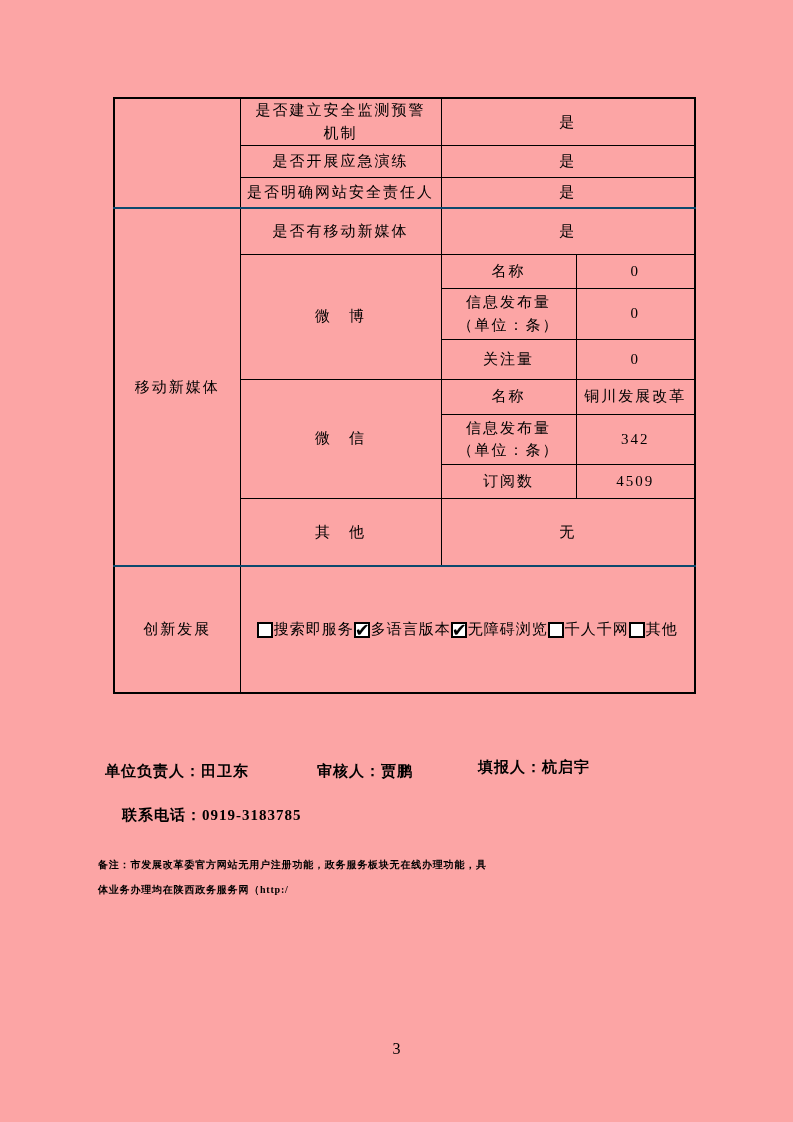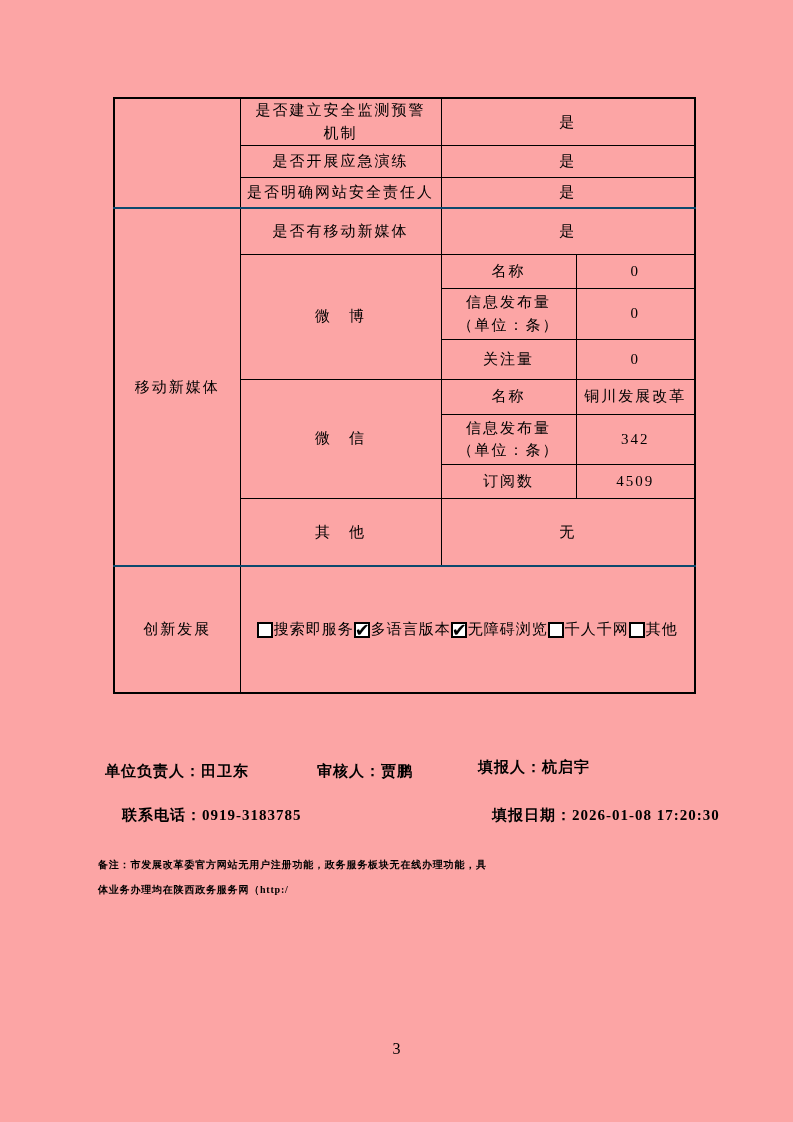--- a/index.html
+++ b/index.html
@@ -145,21 +145,20 @@
         </td>
       </tr>
     </tbody>
   </table>
 
   <div class="f" style="left:105px; top:762px"><span>单位负责人：</span><span>田卫东</span></div>
   <div class="f" style="left:317px; top:762px"><span>审核人：</span><span>贾鹏</span></div>
   <div class="f" style="left:478px; top:758px"><span>填报人：</span><span>杭启宇</span></div>
 
   <div class="f" style="left:122px; top:806px"><span>联系电话：</span><span>0919-3183785</span></div>
-  <div class="f" style="left:492px; top:806px"><span>填报日期：</span><span>2026-01-08 17:20:30</span></div>
 
   <div class="remark">
     <div>备注：市发展改革委官方网站无用户注册功能，政务服务板块无在线办理功能，具</div>
     <div>体业务办理均在陕西政务服务网（http:/</div>
   </div>
 
   <div class="pageno">3</div>
 </div>
 
 </body></html>

